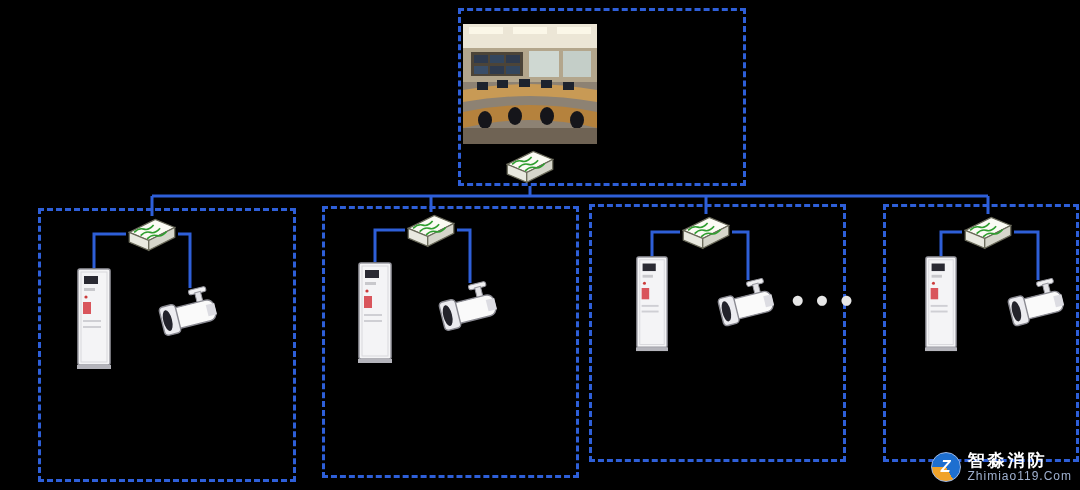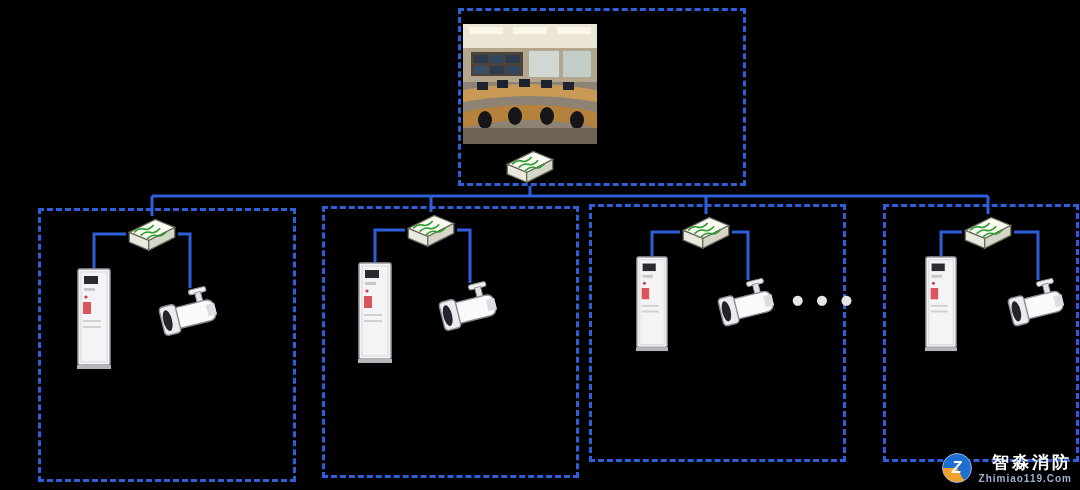--- a/index.html
+++ b/index.html
@@ -49,24 +49,24 @@
   }
   .badge {
     width:30px; height:30px; border-radius:50%;
     background:conic-gradient(from 150deg, #f0a32a 0deg 120deg, #1e6fd0 120deg 360deg);
     border:1px solid #9db8e6;
     display:flex; align-items:center; justify-content:center;
     color:#fff; font-weight:bold; font-style:italic; font-size:16px;
   }
   .logo-text { display:flex; flex-direction:column; line-height:1.15; }
   .brand {
-    color:#ffffff; font-weight:bold; font-size:17px; letter-spacing:3px;text-align:right;
+    color:#ffffff; font-weight:bold; font-size:17px; letter-spacing:3px;
   }
   .watermark {
-    color:#9fb0cf; font-size:10px; letter-spacing:1px;font-weight:bold;
+    color:#9fb0cf; font-size:12px; letter-spacing:1px;
   }
 </style>
 </head>
 <body>
 
 <svg width="0" height="0" style="position:absolute" aria-hidden="true">
   <defs>
     <symbol id="sym-switch" viewBox="0 0 64 48">
       <polygon points="4,22 36,6 60,16 28,32" fill="#fbfbf4" stroke="#6a6a5a" stroke-width="1.5"></polygon>
       <polygon points="4,22 28,32 28,44 4,34" fill="#e9e9e0" stroke="#6a6a5a" stroke-width="1.5"></polygon>

